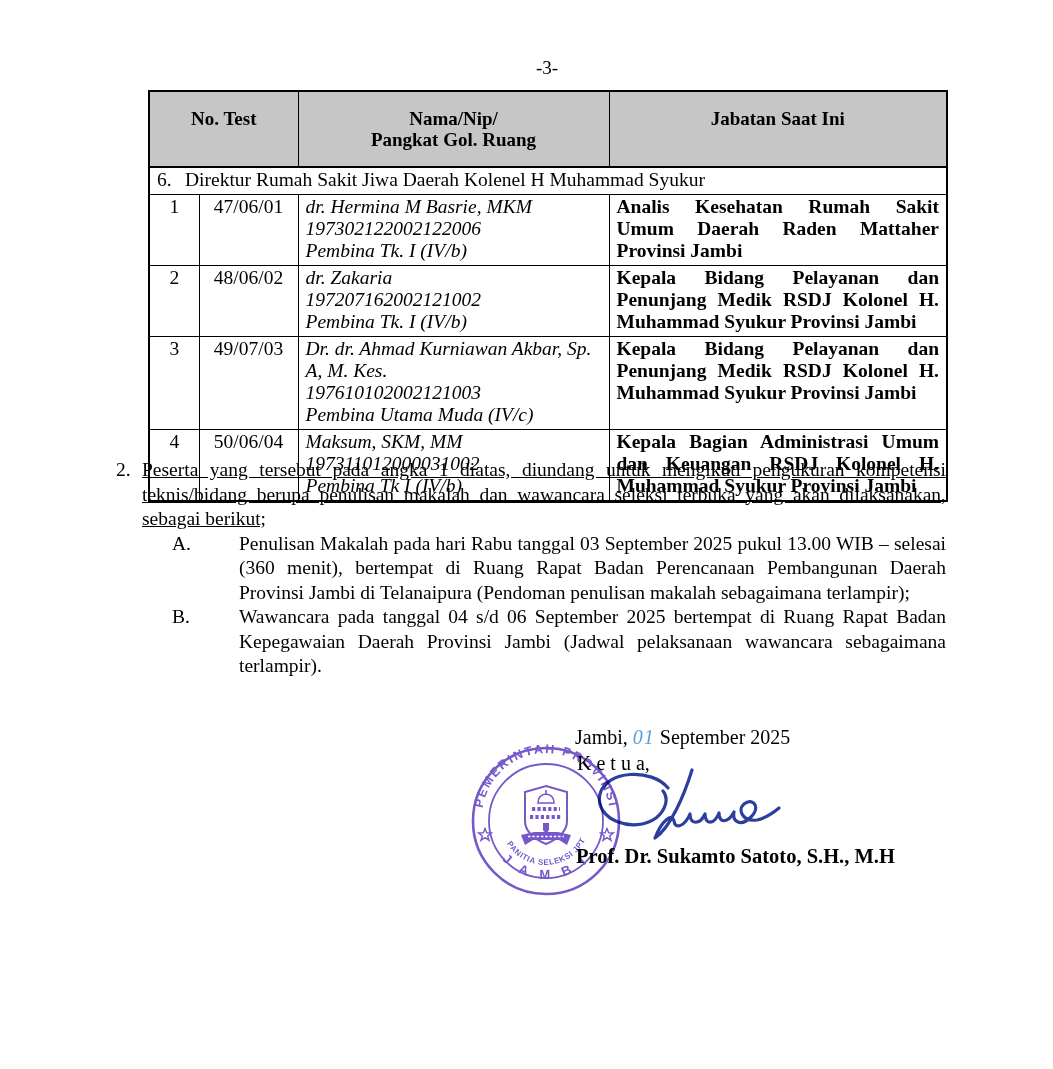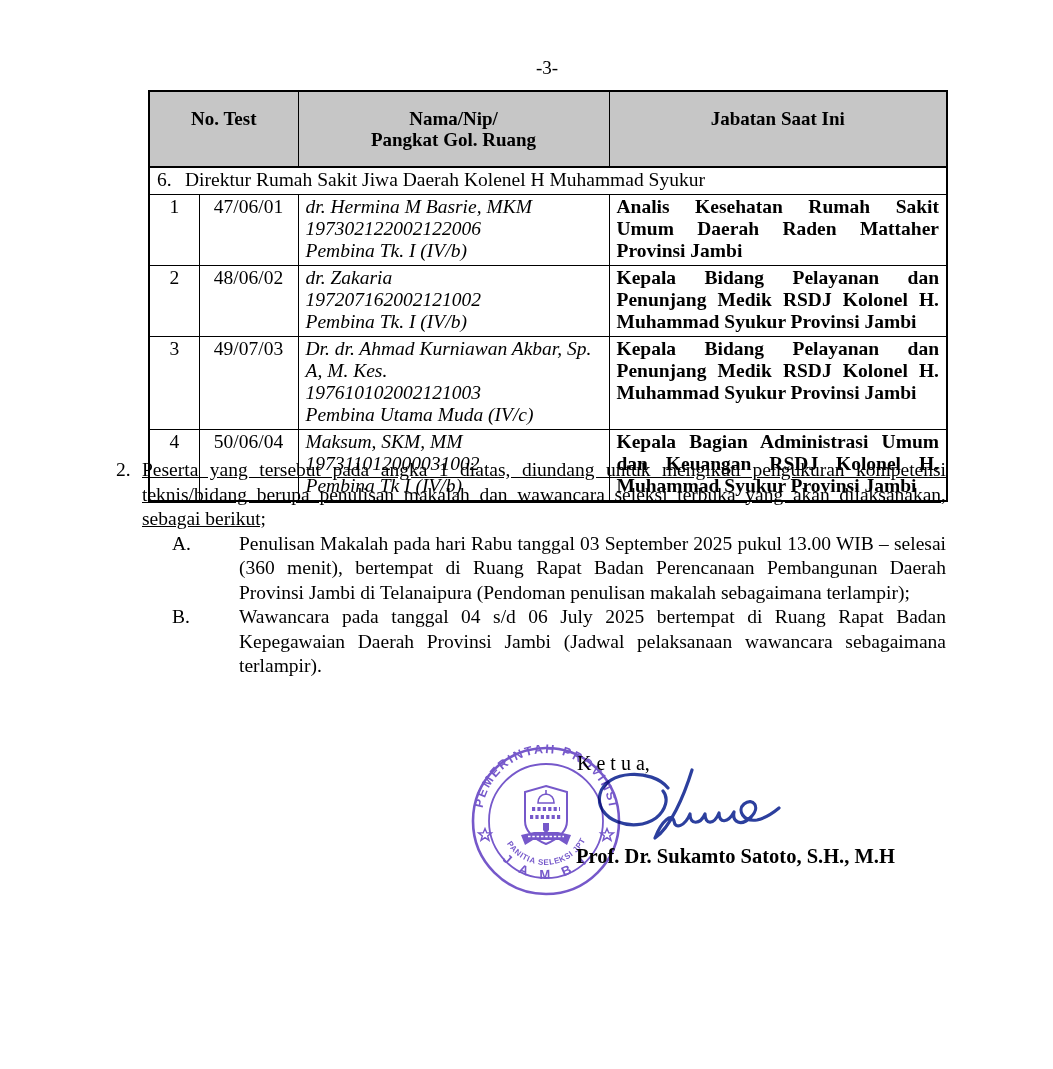--- a/index.html
+++ b/index.html
@@ -129,24 +129,25 @@
     <div class="num-item">
       <span class="num-marker">2.</span>
       <span class="num-body">Peserta yang tersebut pada angka 1 diatas, diundang untuk mengikuti pengukuran kompetensi teknis/bidang berupa penulisan makalah dan wawancara seleksi terbuka yang akan dilaksanakan, sebagai berikut;</span>
     </div>
     <div class="sub-item">
       <span class="sub-marker">A.</span>
       <span class="sub-body">Penulisan Makalah pada hari Rabu tanggal 03 September 2025 pukul 13.00 WIB – selesai (360 menit), bertempat di Ruang Rapat Badan Perencanaan Pembangunan Daerah Provinsi Jambi di Telanaipura (Pendoman penulisan makalah sebagaimana terlampir);</span>
     </div>
     <div class="sub-item">
       <span class="sub-marker">B.</span>
-      <span class="sub-body">Wawancara pada tanggal 04 s/d 06 July 2025 bertempat di Ruang Rapat Badan Kepegawaian Daerah Provinsi Jambi (Jadwal pelaksanaan wawancara sebagaimana terlampir).</span>
+      <span class="sub-body">Wawancara pada tanggal 04 s/d 06 September 2025 bertempat di Ruang Rapat Badan Kepegawaian Daerah Provinsi Jambi (Jadwal pelaksanaan wawancara sebagaimana terlampir).</span>
     </div>
   </div>
 
+  <div class="sig-date"><span>Jambi, </span><span class="date-day">01</span><span> September 2025</span></div>
 
   <div class="sig-role">K e t u a,</div>
 
   <div class="sig-name">Prof. Dr. Sukamto Satoto, S.H., M.H</div>
 
   <svg class="stampwrap" viewBox="0 0 160 160">
     <circle class="stamp-stroke" cx="80" cy="80" r="73" stroke-width="2.6"></circle>
     <circle class="stamp-stroke" cx="80" cy="80" r="57" stroke-width="1.8"></circle>
     <defs>
       <path id="arcTop" d="M 18,92 A 64,64 0 1 1 142,92"></path>

